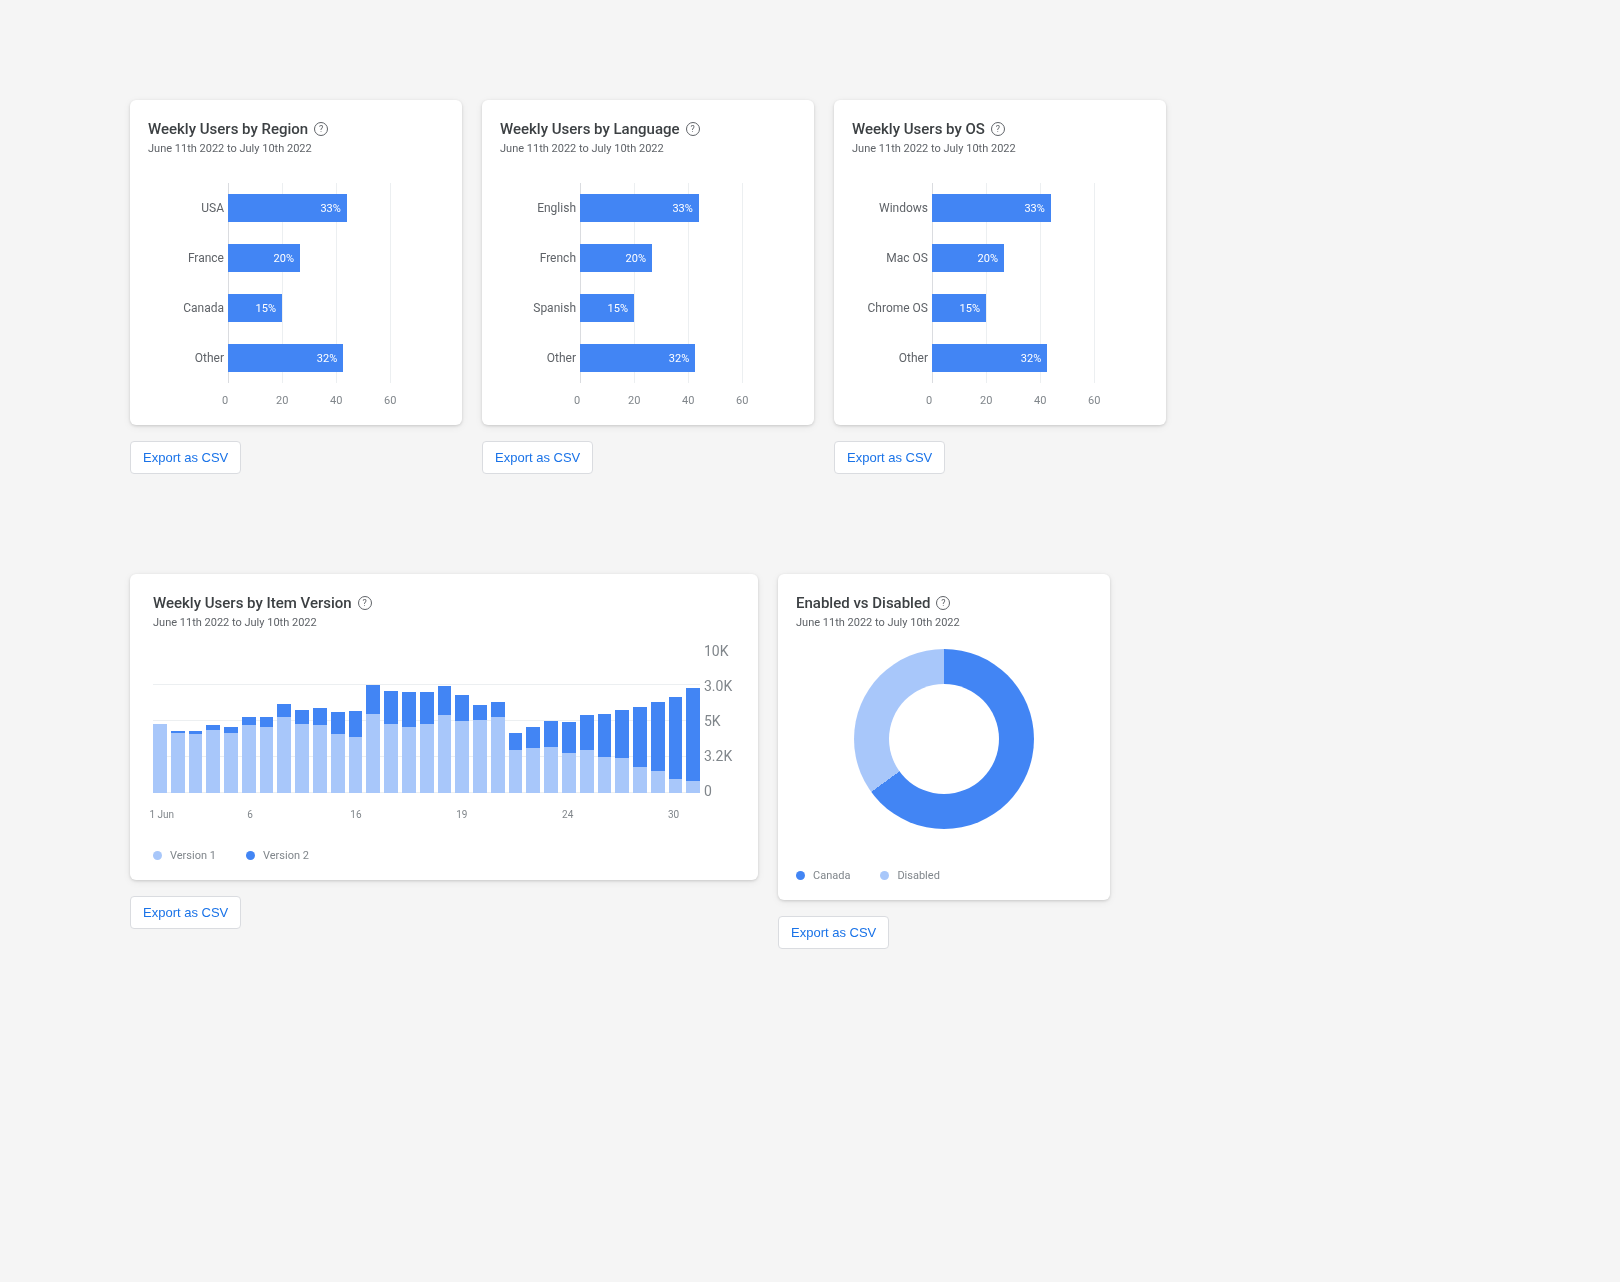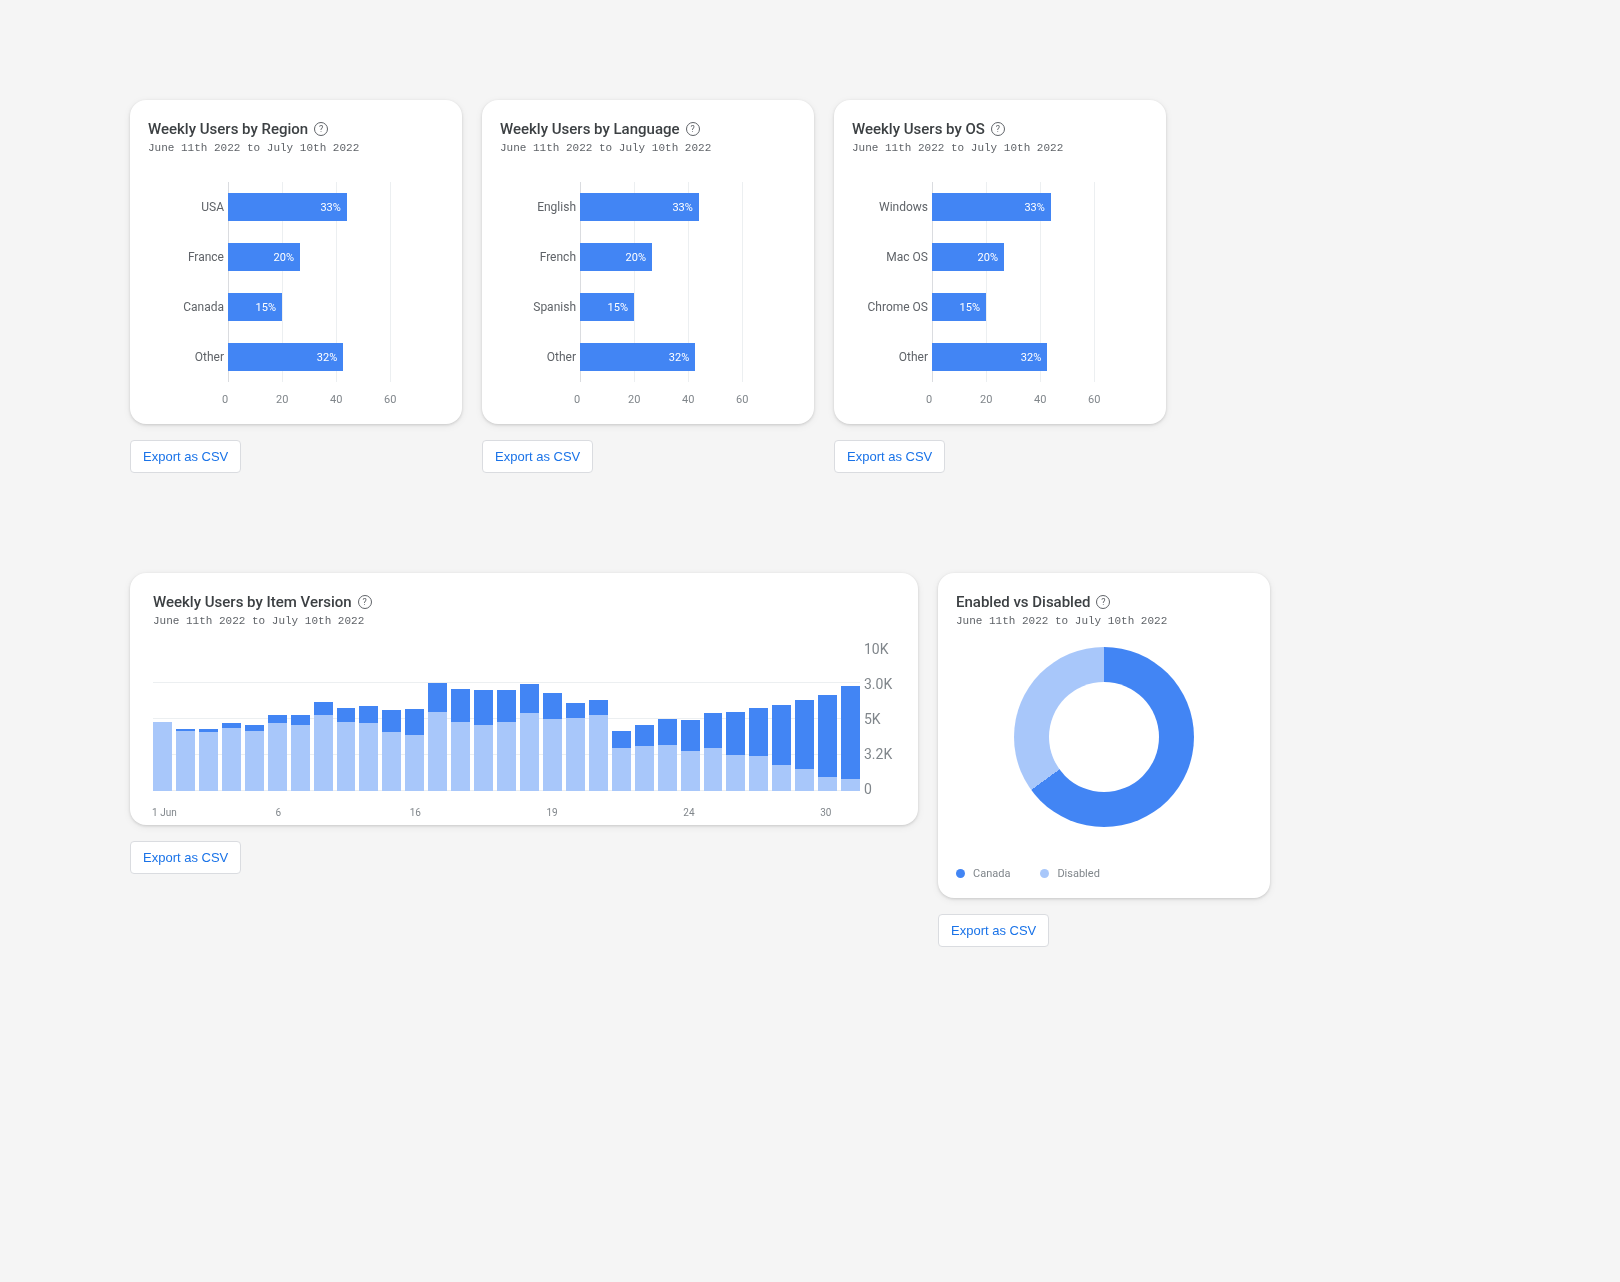--- a/index.html
+++ b/index.html
@@ -6,34 +6,34 @@
 body {
   font-family: Roboto, "Helvetica Neue", Arial, sans-serif;
   background: #f5f5f5;
   padding: 100px 130px;
   width: 1620px;
 }
 .row { display: flex; gap: 20px; margin-bottom: 100px; }
 .col { display: flex; flex-direction: column; }
 .card {
   background: #fff;
-  border-radius: 16px;
+  border-radius: 6px;
   box-shadow: 0 1px 3px rgba(0,0,0,0.15), 0 2px 8px rgba(0,0,0,0.06);
   padding: 20px 18px 18px 18px;
 }
 .card-sm { width: 332px; }
-.card-lg { width: 788px; padding-left: 23px; }
+.card-lg { width: 628px; padding-left: 23px; }
 .title-row { display: flex; align-items: center; gap: 6px; }
 .card-title { font-size: 15px; font-weight: 500; color: #3c4043; }
 .help-icon {
   width: 14px; height: 14px; border: 1.2px solid #5f6368; border-radius: 50%;
   display: inline-flex; align-items: center; justify-content: center;
   font-size: 9px; color: #5f6368; line-height: 1;
 }
-.date-range { font-size: 11px; color: #5f6368; margin-top: 4px; font-family: Liberation Mono, monospace; }
+.date-range { font-size: 11px; color: #5f6368; margin-top: 4px; }
 .export-btn {
   margin-top: 16px;
   background: #fff;
   border: 1px solid #dadce0;
   color: #1a73e8;
   font-size: 13px;
   font-weight: 500;
   padding: 8px 12px;
   border-radius: 4px;
   cursor: pointer;
@@ -402,20 +402,30 @@
           </div>
         <div class="vbar-xaxis" id="vbar-xaxis">
             <span style="left: 1.6129%;">1 Jun</span>
             <span style="left: 17.7419%;">6</span>
             <span style="left: 37.0968%;">16</span>
             <span style="left: 56.4516%;">19</span>
             <span style="left: 75.8065%;">24</span>
             <span style="left: 95.1613%;">30</span>
           </div>
       </div>
+      <div class="legend">
+        <div class="legend-item">
+          <span class="legend-dot legend-lblue"></span>
+          <span>Version 1</span>
+        </div>
+        <div class="legend-item">
+          <span class="legend-dot legend-blue"></span>
+          <span>Version 2</span>
+        </div>
+      </div>
     </div>
     <button class="export-btn">Export as CSV</button>
   </div>
 
   <div class="col">
     <div class="card card-sm">
       <div class="title-row">
         <span class="card-title">Enabled vs Disabled</span>
         <span class="help-icon">?</span>
       </div>

